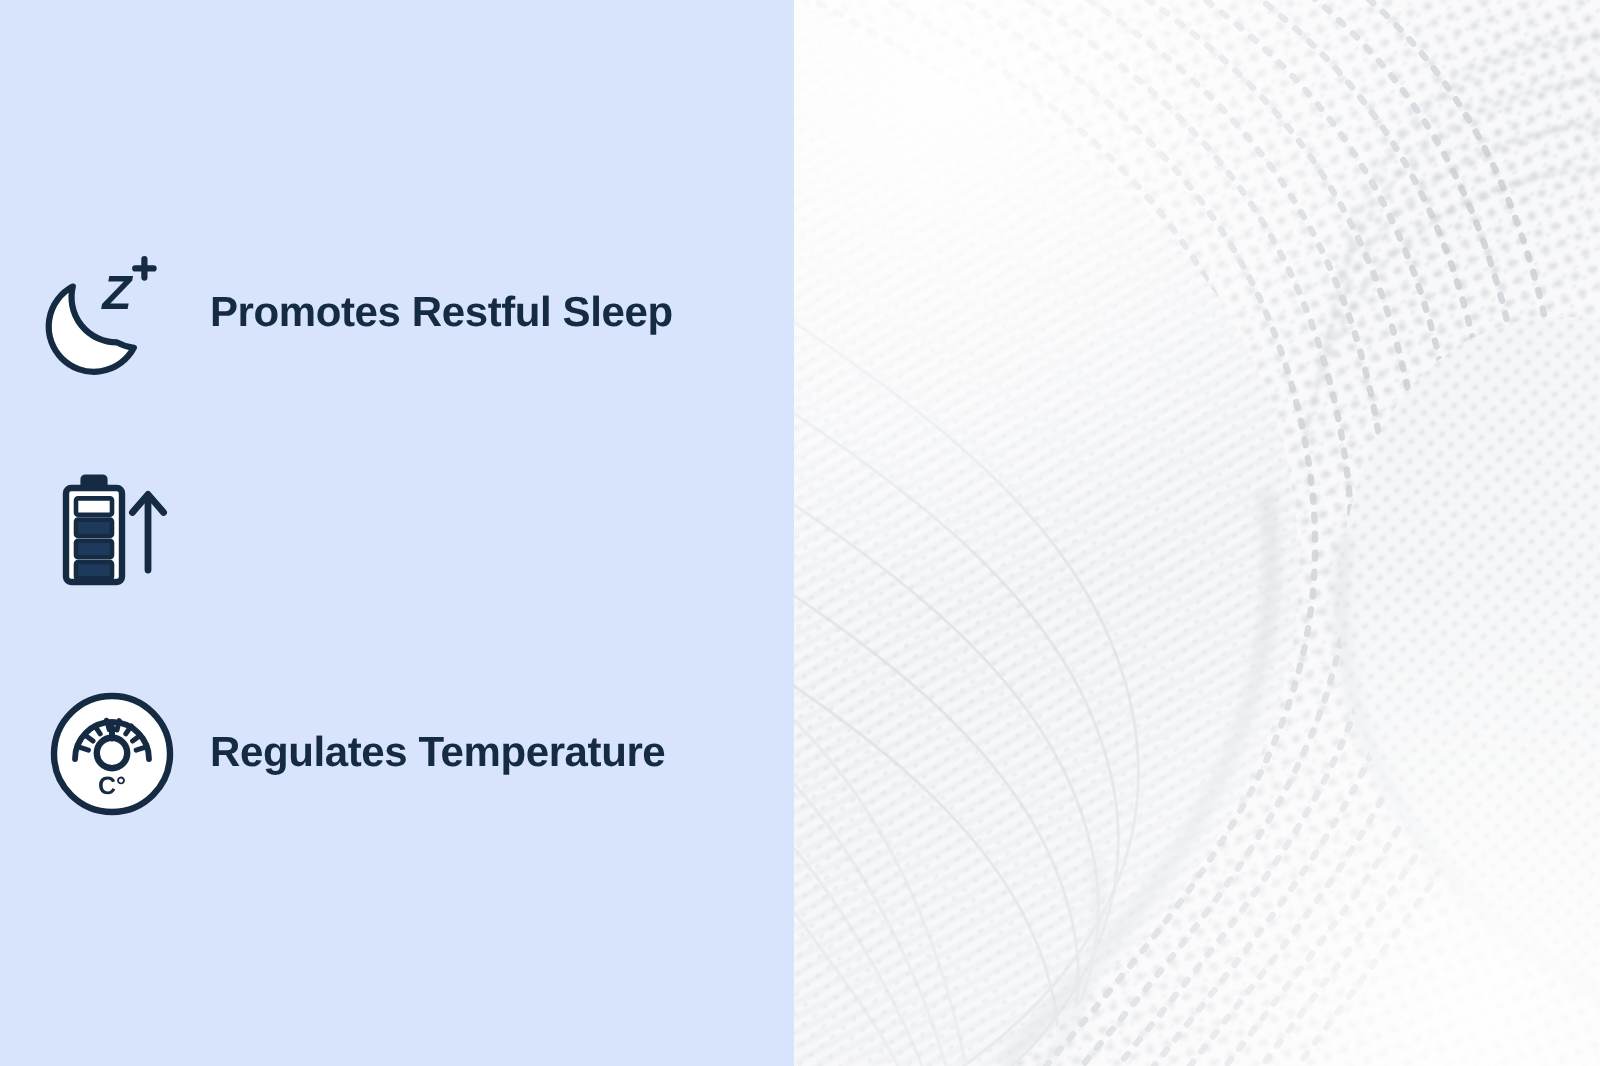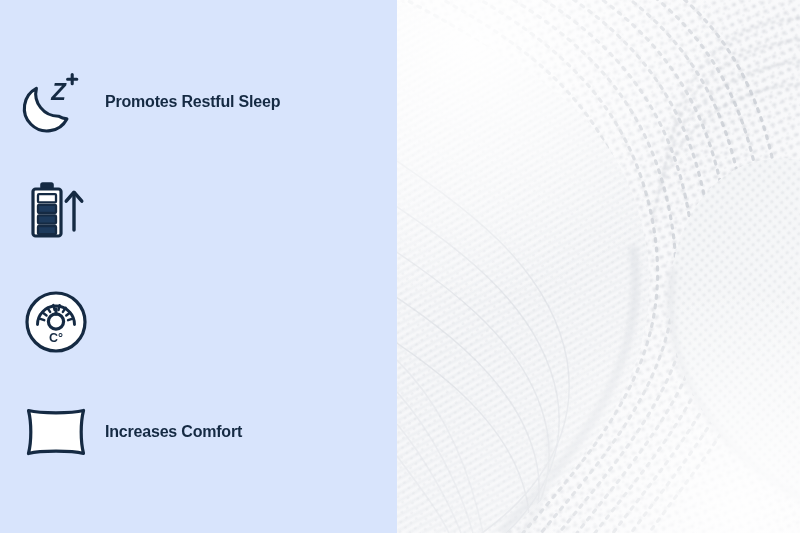--- a/index.html
+++ b/index.html
@@ -50,21 +50,21 @@
     align-items: center;
     justify-content: center;
   }
 
   .benefit-icon svg {
     display: block;
     overflow: visible;
   }
 
   .benefit-label {
-    font-size: 16px;
+    font-size: 21px;
     font-weight: bold;
     color: #152a43;
     letter-spacing: -0.2px;
     white-space: nowrap;
     margin-left: 1px;
   }
 
   
   .photo-panel {
     position: relative;
@@ -149,30 +149,23 @@
             <path d="M48.2 24.6l-3.9 2.9"></path>
             <path d="M50.7 30.6l-4.6 1.5"></path>
           </g>
 
           <circle cx="34" cy="33.5" r="7.6" fill="#ffffff" stroke="#152a43" stroke-width="3.2"></circle>
           <path d="M34 26.2v-5.4" stroke="#152a43" stroke-width="3" stroke-linecap="round"></path>
 
           <text x="34" y="53.8" font-family="'Liberation Sans', sans-serif" font-size="12.5" font-weight="bold" fill="#152a43" text-anchor="middle">C°</text>
         </svg>
       </span>
+      <span class="benefit-label">Regulates Temperature</span>
     </div>
 
-    <div class="benefit-row">
-      <span class="benefit-icon">
-        <svg width="68" height="68" viewBox="0 0 68 68" aria-hidden="true">
-          <path d="M6.5 12.5c6.5 1.6 12.6 2.3 27.5 2.3s21-0.7 27.5-2.3c-1.6 6.4-2.3 12.5-2.3 21.5s0.7 15.1 2.3 21.5c-6.5-1.6-12.6-2.3-27.5-2.3s-21 0.7-27.5 2.3c1.6-6.4 2.3-12.5 2.3-21.5s-0.7-15.1-2.3-21.5z" fill="#ffffff" stroke="#152a43" stroke-width="3.2" stroke-linejoin="round"></path>
-        </svg>
-      </span>
-      <span class="benefit-label">Increases Comfort</span>
-    </div>
 
   </div>
 
   <div class="photo-panel">
     <svg class="photo-svg" viewBox="0 0 403 533" preserveAspectRatio="xMidYMid slice" aria-hidden="true">
       <defs>
 
         <linearGradient id="baseGrad" x1="0" y1="0" x2="1" y2="1">
           <stop offset="0%" stop-color="#fdfdfe"></stop>
           <stop offset="38%" stop-color="#f1f2f4"></stop>

